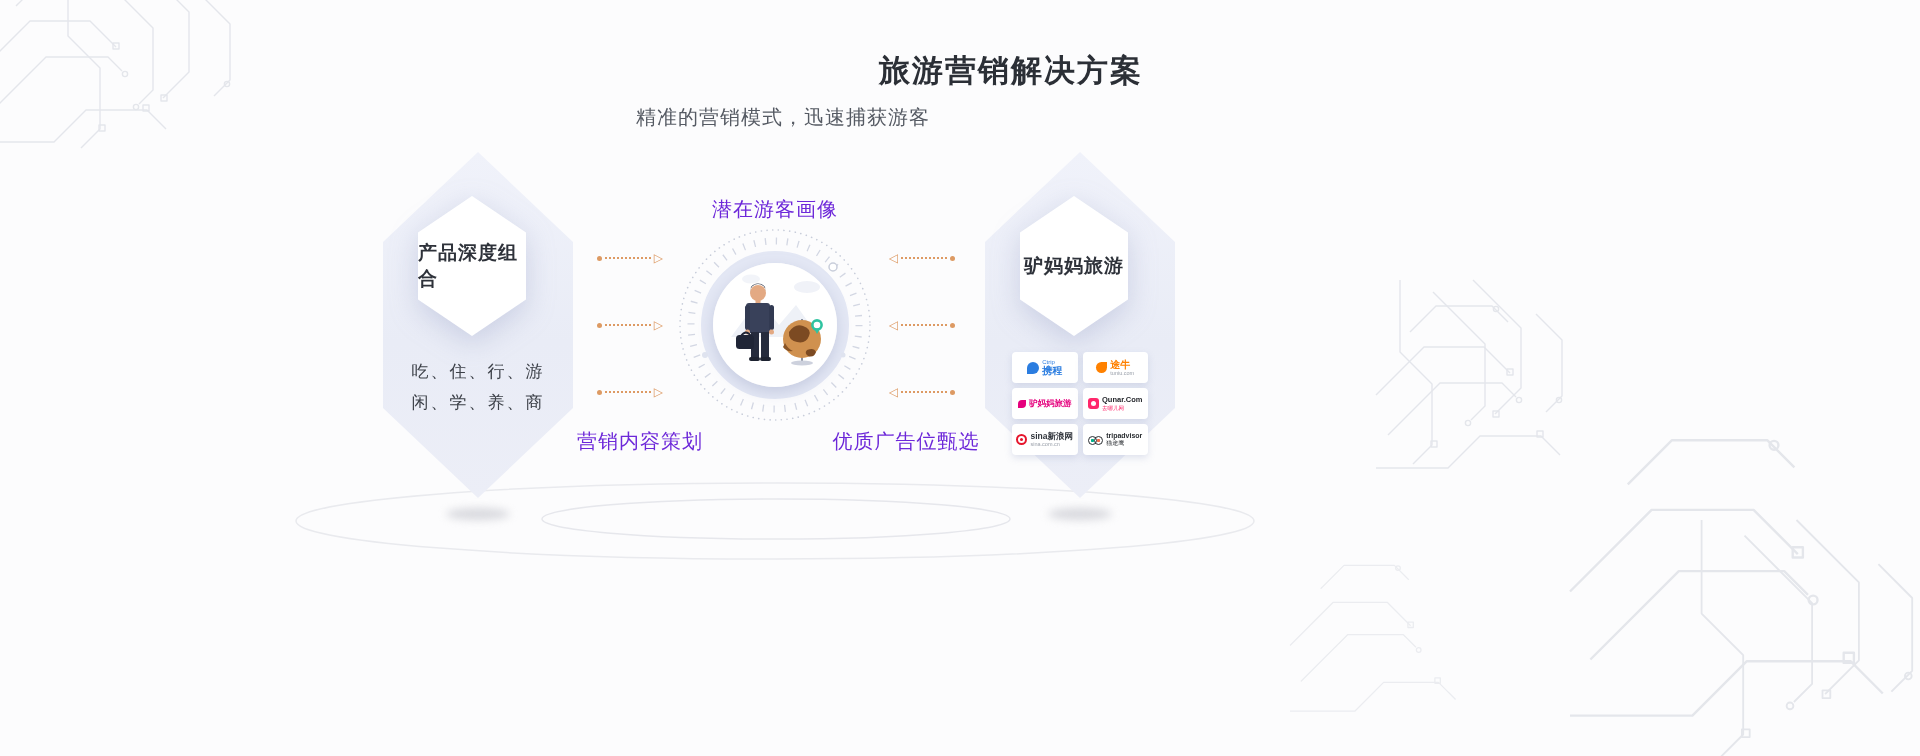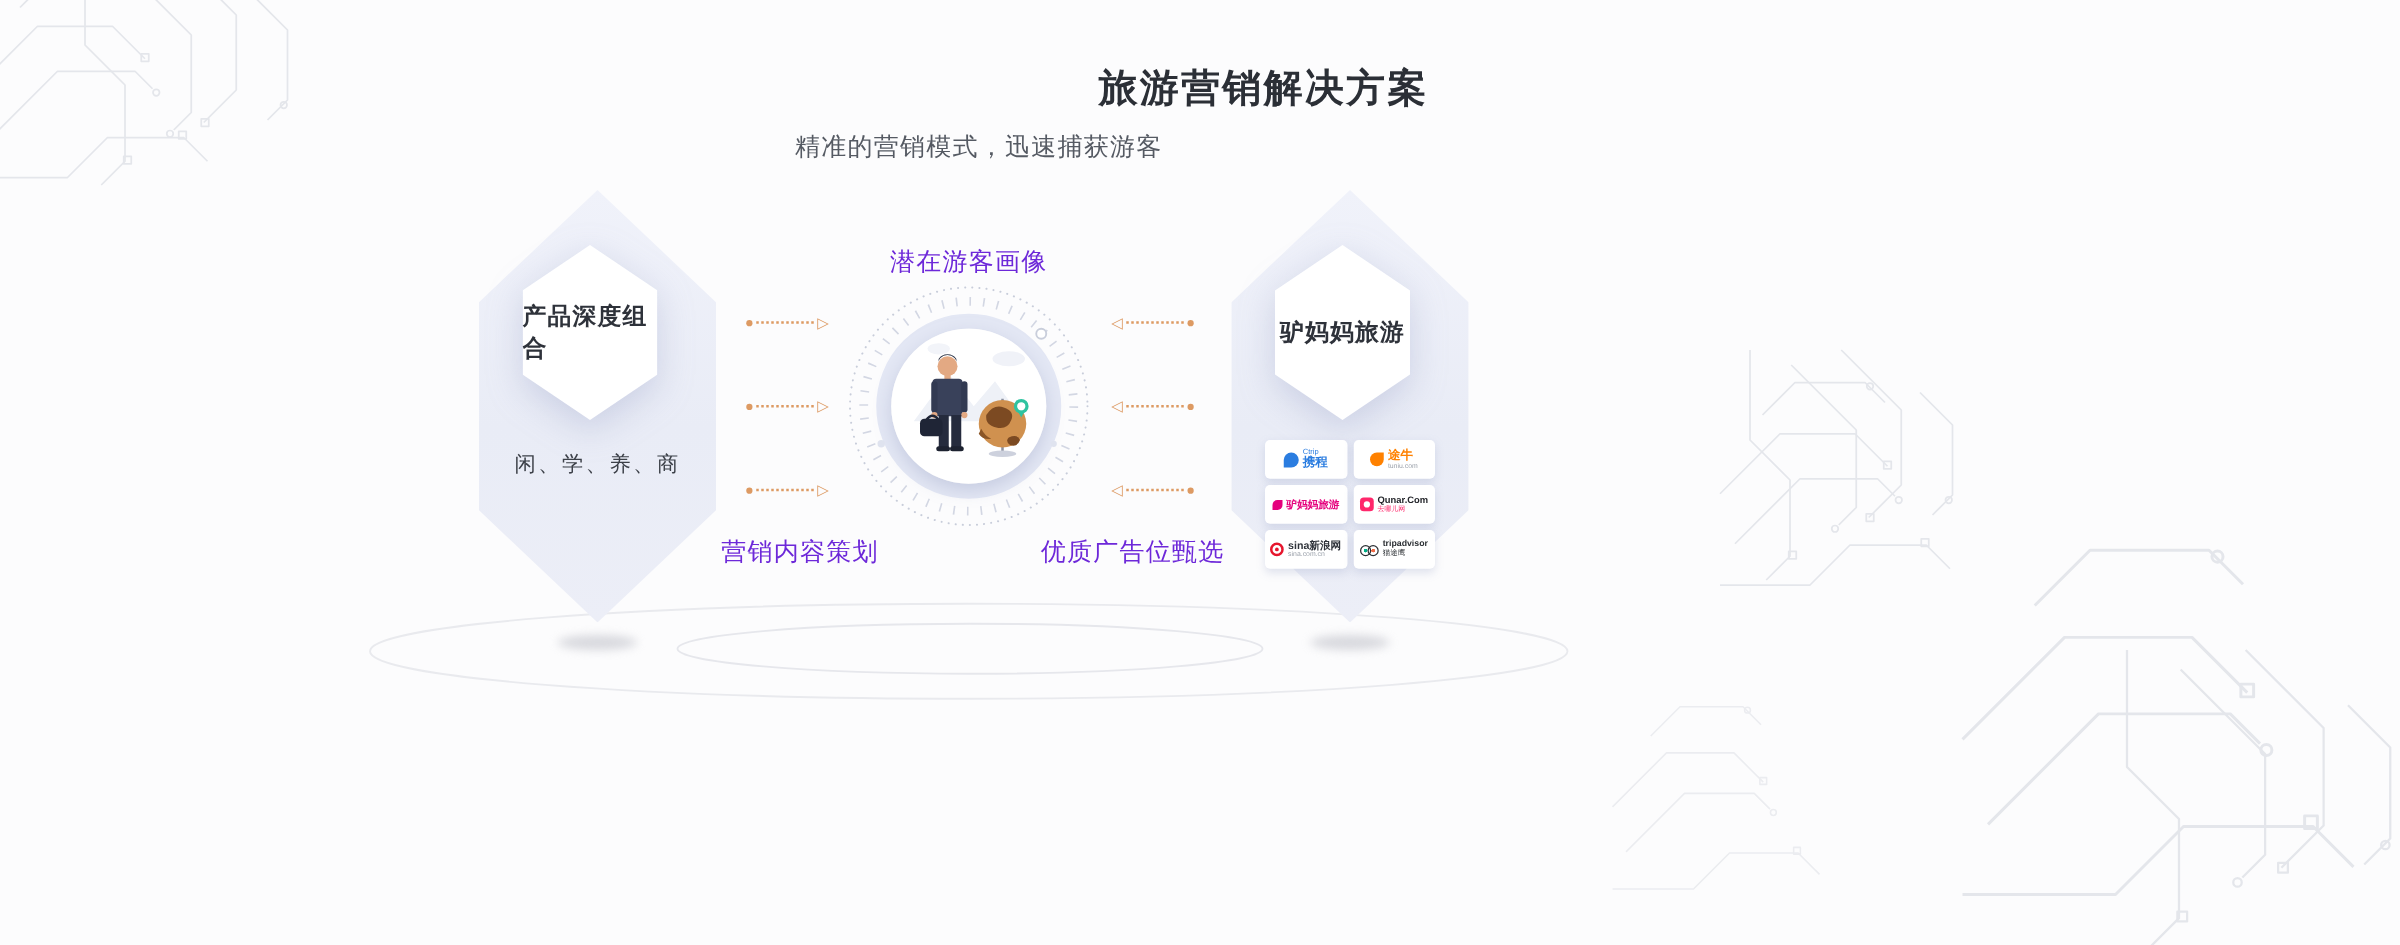--- a/index.html
+++ b/index.html
@@ -156,20 +156,21 @@
   <div class="subtitle">精准的营销模式，迅速捕获游客</div>
 
   <div class="hex-card left">
     <div class="hex-big"></div>
     <div class="hex-small-wrap">
       <div class="hex-small">
         <span class="hex-title">产品深度组合</span>
       </div>
     </div>
     <div class="card-lines">
+      <div class="card-line">吃、住、行、游</div>
       <div class="card-line">闲、学、养、商</div>
     </div>
   </div>
 
   <div class="arrow-row" style="left:597px; top:251px;">
     <span class="a-dot"></span>
     <span class="a-line"></span>
     <span class="a-head">▷</span>
   </div>
   <div class="arrow-row" style="left:597px; top:318px;">

